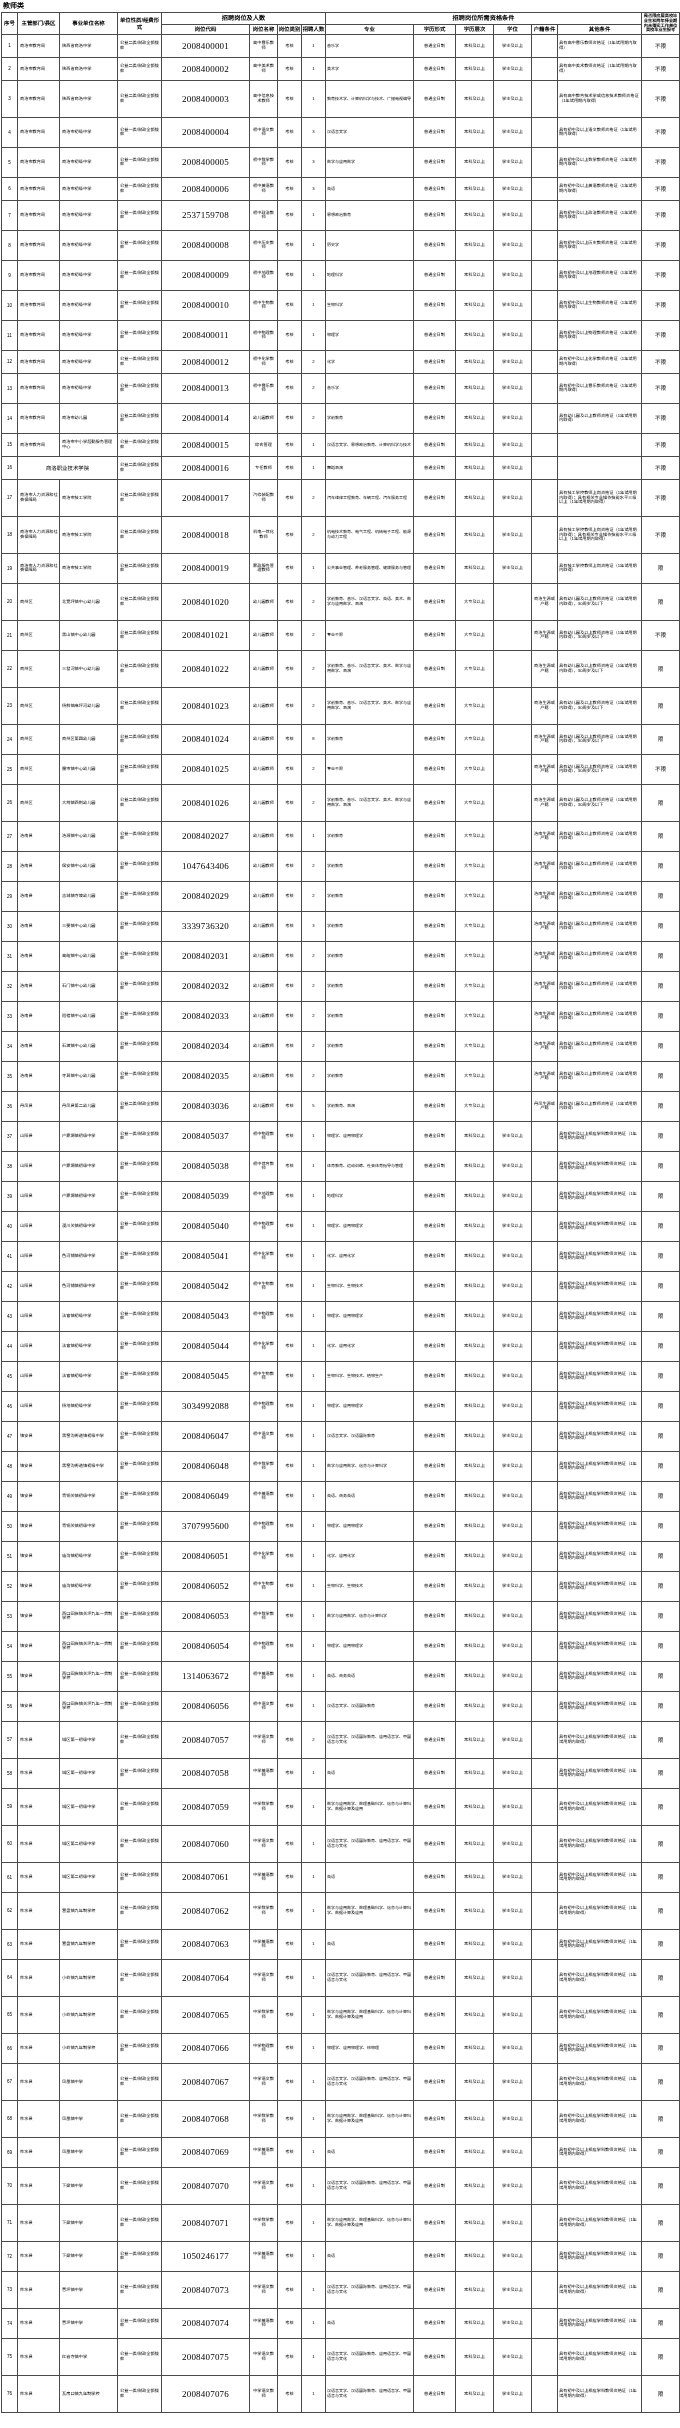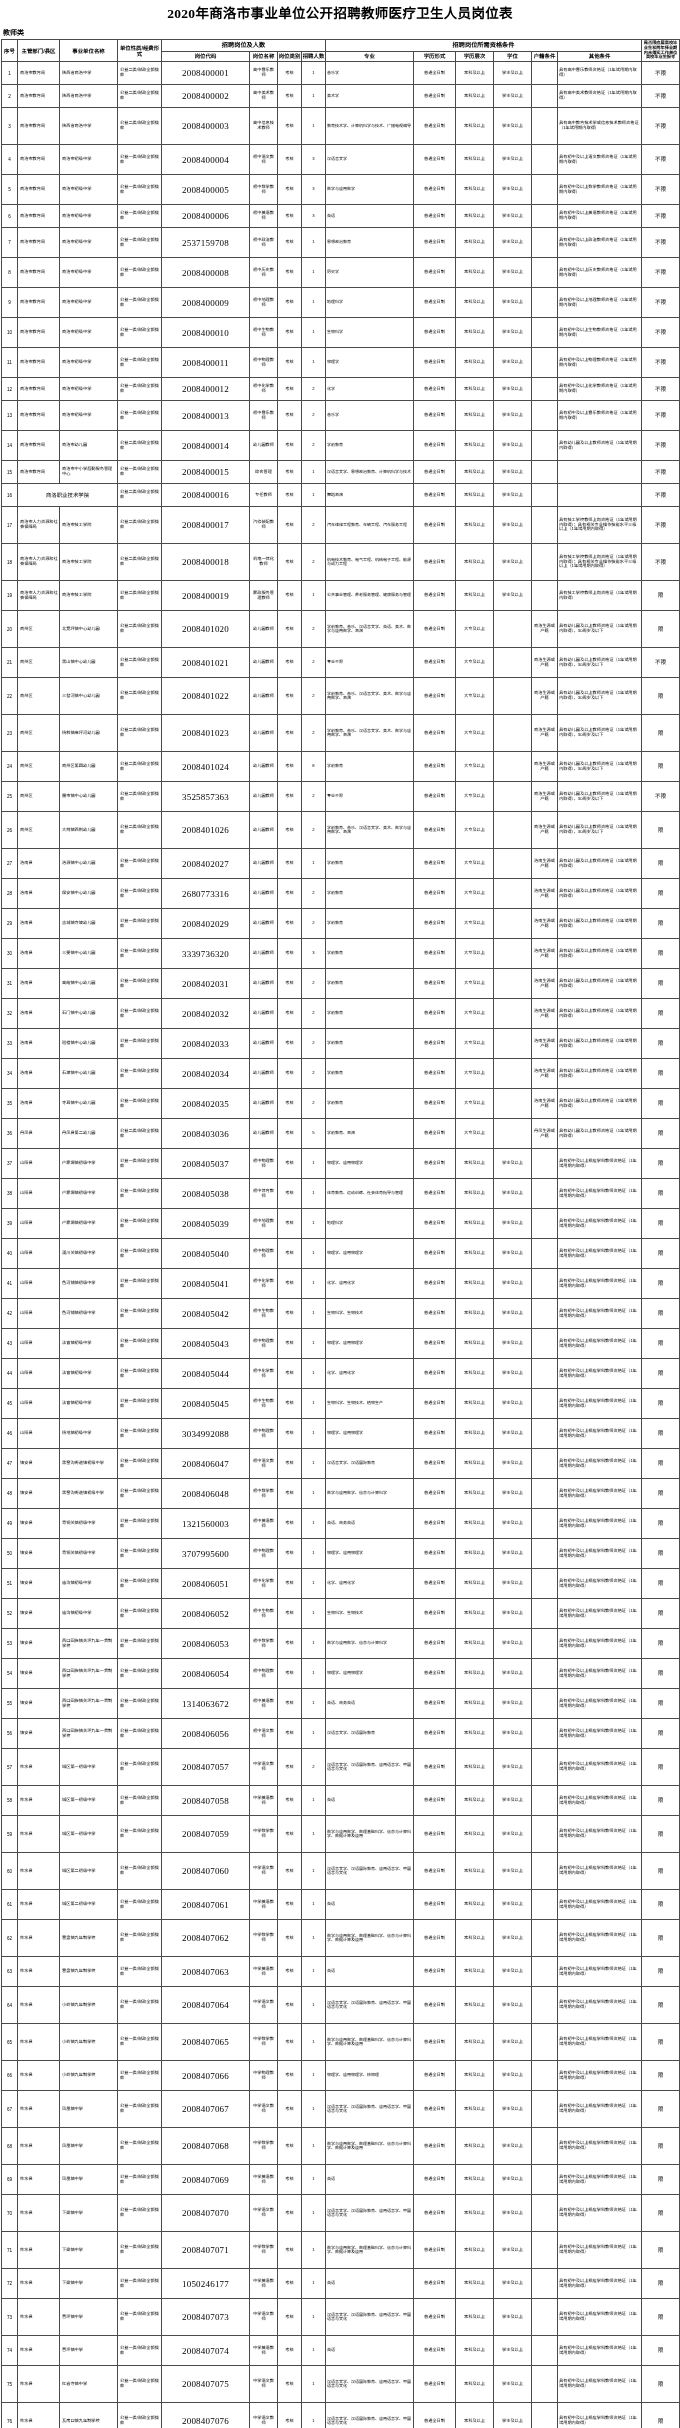--- a/index.html
+++ b/index.html
@@ -87,21 +87,20 @@
   col.c-hukou{width:26px}
   col.c-other{width:84px}
   col.c-fresh{width:38px}
   col.c-exam{width:28px}
 </style>
 </head>
 <body>
 
 <div id="sheet">
 
-  <div class="title">2020年商洛市事业单位公开招聘教师医疗卫生人员岗位表</div>
 
   <div class="catrow">教师类</div>
 
   <table>
     <colgroup>
       <col class="c-sn">
         <col class="c-dept">
         <col class="c-unit">
         <col class="c-nature">
       <col class="c-code">
@@ -572,21 +571,21 @@
           <td>商洛生源或户籍</td>
           <td class="other">具有幼儿园及以上教师资格证（1年试用期内取得），30周岁及以下</td>
           <td class="big">限</td>
           <td>教师类</td>
         </tr>
         <tr class="t2">
           <td class="sn">25</td>
           <td class="l">商州区</td>
           <td class="l">腰市镇中心幼儿园</td>
           <td class="l">公益二类/财政全额拨款</td>
-          <td class="code">3525857363</td>
+          <td class="code">2008401025</td>
           <td>幼儿园教师</td>
           <td>考核</td>
           <td>2</td>
           <td class="majors">专业不限</td>
           <td>普通全日制</td>
           <td>大专及以上</td>
           <td></td>
           <td>商洛生源或户籍</td>
           <td class="other">具有幼儿园及以上教师资格证（1年试用期内取得），30周岁及以下</td>
           <td class="big">不限</td>
@@ -626,21 +625,21 @@
           <td>洛南生源或户籍</td>
           <td class="other">具有幼儿园及以上教师资格证（1年试用期内取得）</td>
           <td class="big">限</td>
           <td>教师类</td>
         </tr>
         <tr class="t2">
           <td class="sn">28</td>
           <td class="l">洛南县</td>
           <td class="l">保安镇中心幼儿园</td>
           <td class="l">公益一类/财政全额拨款</td>
-          <td class="code">2680773316</td>
+          <td class="code">1047643406</td>
           <td>幼儿园教师</td>
           <td>考核</td>
           <td>2</td>
           <td class="majors">学前教育</td>
           <td>普通全日制</td>
           <td>大专及以上</td>
           <td></td>
           <td>洛南生源或户籍</td>
           <td class="other">具有幼儿园及以上教师资格证（1年试用期内取得）</td>
           <td class="big">限</td>
@@ -1004,21 +1003,21 @@
           <td></td>
           <td class="other">具有初中及以上相应学科教师资格证（1年试用期内取得）</td>
           <td class="big">限</td>
           <td>教师类</td>
         </tr>
         <tr class="t2">
           <td class="sn">49</td>
           <td class="l">镇安县</td>
           <td class="l">青铜关镇初级中学</td>
           <td class="l">公益一类/财政全额拨款</td>
-          <td class="code">1321560003</td>
+          <td class="code">2008406049</td>
           <td>初中英语教师</td>
           <td>考核</td>
           <td>1</td>
           <td class="majors">英语、商务英语</td>
           <td>普通全日制</td>
           <td>本科及以上</td>
           <td>学士及以上</td>
           <td></td>
           <td class="other">具有初中及以上相应学科教师资格证（1年试用期内取得）</td>
           <td class="big">限</td>

